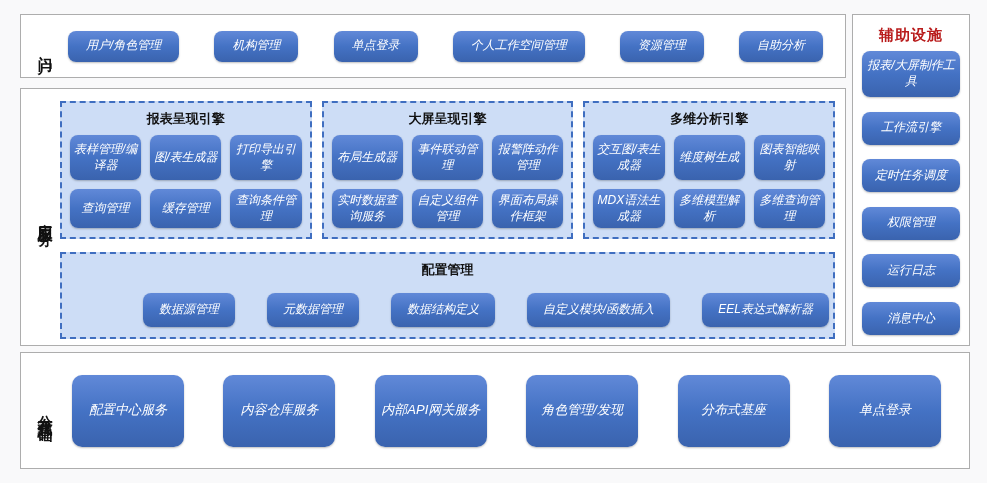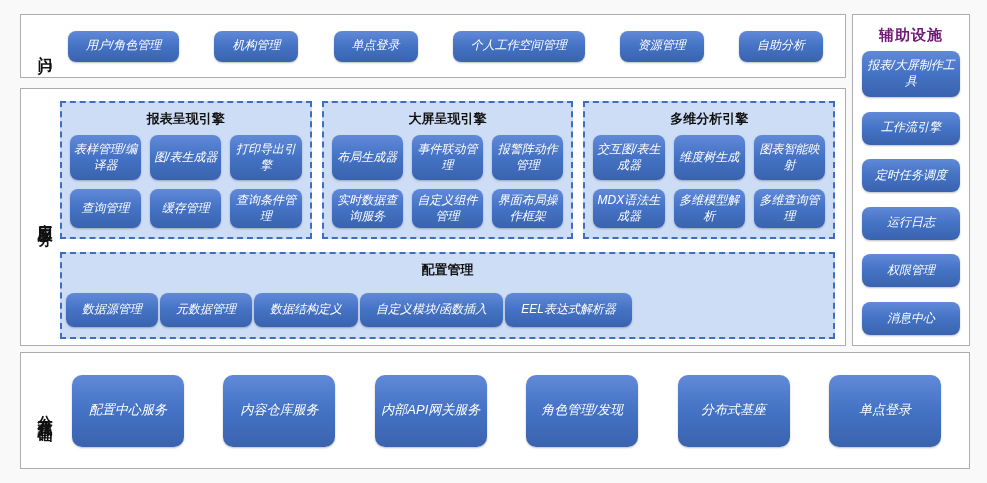--- a/index.html
+++ b/index.html
@@ -61,25 +61,25 @@
   .engine-grid { display: grid; grid-template-columns: repeat(3, 1fr); gap: 9px; }
   .engine-grid .btn { height: 45px; padding: 2px 3px; }
   .engine-grid .btn:nth-child(n+4) { height: 39px; }
   .config {
     margin-top: 13px;
     flex: 1;
     background: var(--panel, #cdddf6);
     border: 2px dashed var(--dash, #3f6ec0);
     padding: 3px 4px 10px;
   }
-  .config-row { display: flex; justify-content: flex-start; align-items: center; gap: 2px; margin-top: 7px; }
+  .config-row { display: flex; justify-content: flex-end; align-items: center; gap: 32px; margin-top: 7px; }
   .config-row .btn { height: 34px; padding: 0 16px; white-space: nowrap; }
   
   .aux { left: 852px; top: 14px; width: 118px; height: 332px; display: flex; flex-direction: column; padding: 8px 9px 10px; }
-  .aux-title { text-align: center; font-weight: bold; font-size: 15px; color: #701a75; padding: 3px 0 6px; letter-spacing: 1px; }
+  .aux-title { text-align: center; font-weight: bold; font-size: 15px; color: #b91c1c; padding: 3px 0 6px; letter-spacing: 1px; }
   .aux-col { flex: 1; display: flex; flex-direction: column; justify-content: space-between; gap: 12px; }
   .aux-col .btn { height: 33px; padding: 3px 5px; }
   .aux-col .btn:first-child { height: 46px; }
   
   .foundation { left: 20px; top: 352px; width: 950px; height: 117px; display: flex; align-items: center; }
   .foundation-row { flex: 1; display: flex; align-items: center; justify-content: space-between; padding: 0 28px 0 12px; gap: 16px; }
   .foundation-row .btn { height: 72px; min-width: 112px; padding: 0 0; font-size: 13px; border-radius: 10px; white-space: nowrap; }
 </style>
 </head>
 <body>
@@ -153,22 +153,22 @@
       </div>
     </div>
   </section>
 
   <aside class="panel aux">
     <div class="aux-title">辅助设施</div>
     <div class="aux-col">
       <div class="btn">报表/大屏制作工具</div>
       <div class="btn">工作流引擎</div>
       <div class="btn">定时任务调度</div>
+      <div class="btn">权限管理</div>
       <div class="btn">运行日志</div>
-      <div class="btn">权限管理</div>
       <div class="btn">消息中心</div>
     </div>
   </aside>
 
   <section class="panel foundation">
     <div class="vlabel">分布式基础</div>
     <div class="foundation-row">
       <div class="btn">配置中心服务</div>
       <div class="btn">内容仓库服务</div>
       <div class="btn">内部API网关服务</div>

